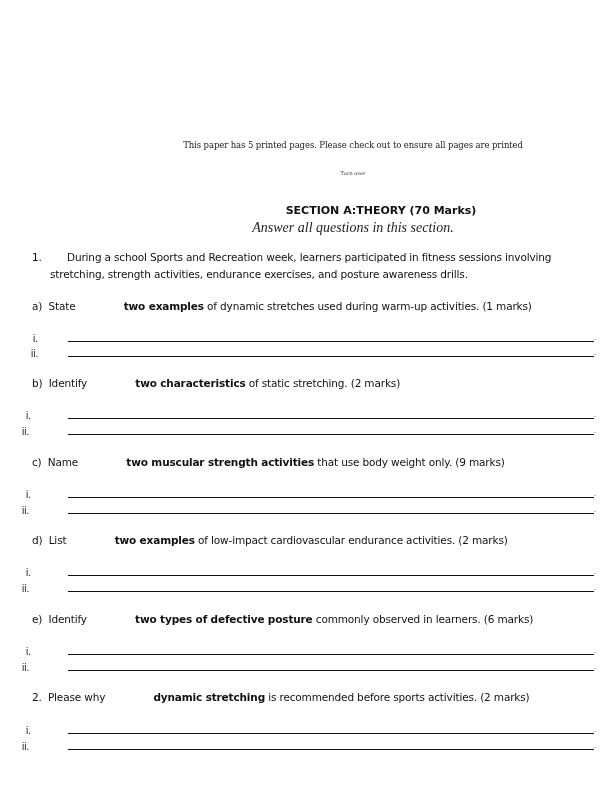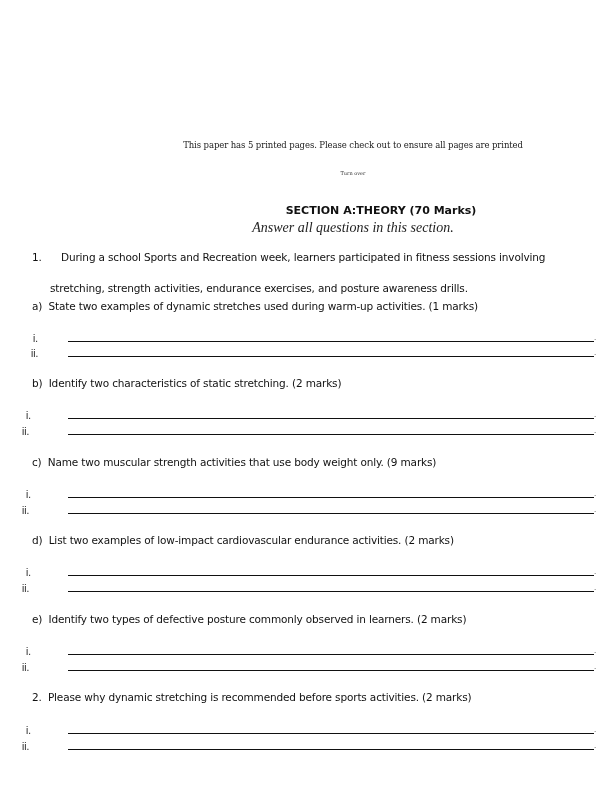--- a/index.html
+++ b/index.html
@@ -4,36 +4,36 @@
   <style>
     html, body { margin: 0; padding: 0; background: #ffffff; }
     body { width: 612px; height: 792px; position: relative; overflow: hidden; color: #111; font-family: "DejaVu Sans", sans-serif; }
     .abs { position: absolute; }
     .center { left: 0; width: 612px; text-align: center; padding-left: 47px; }
     .notice { font-family: "DejaVu Serif", serif; font-size: 8.5px; color: #222; letter-spacing: -0.1px; }
     .turn { font-family: "DejaVu Serif", serif; font-size: 5px; color: #333; }
     .section { font-family: "DejaVu Sans", sans-serif; font-weight: bold; font-size: 11px; color: #111; }
     .instr { font-family: "Liberation Serif", serif; font-style: italic; font-size: 14px; color: #222; }
     .q { font-family: "DejaVu Sans", sans-serif; font-size: 10.5px; color: #111; white-space: nowrap; letter-spacing: -0.15px; }
-    .q b { font-weight: normal; }
+    .q b { font-weight: bold; margin-left: 45px; }
     .roman { position: absolute; font-family: "Liberation Sans", sans-serif; font-size: 10px; color: #222; }
     .line { position: absolute; left: 68px; width: 526px; height: 0; border-top: 1px solid #111; }
     .dot { position: absolute; left: 594px; font-size: 8px; color: #333; font-family: "Liberation Sans", sans-serif; }
   </style>
 </head>
 <body>
 
 <div class="abs center notice" style="top:140px;">This paper has 5 printed pages. Please check out to ensure all pages are printed</div>
 <div class="abs center turn" style="top:170px;">Turn over</div>
 <div class="abs center section" style="top:204px;margin-left:28px;">SECTION A:THEORY (70 Marks)</div>
 <div class="abs center instr" style="top:220px;">Answer all questions in this section.</div>
 
 <div class="abs q" style="top:251px; left:32px;">1.</div>
-<div class="abs q" style="top:251px; left:61px;">During a school Sports and Recreation week, learners participated in fitness sessions involving</div>
-<div class="abs q" style="top:268px; left:50px;margin-top:14px;">stretching, strength activities, endurance exercises, and posture awareness drills.</div>
+<div class="abs q" style="top:251px; left:67px;">During a school Sports and Recreation week, learners participated in fitness sessions involving</div>
+<div class="abs q" style="top:268px; left:50px;">stretching, strength activities, endurance exercises, and posture awareness drills.</div>
 
 <div class="abs q" style="top:300px; left:32px;">
   <span>a)</span>
   <span style="margin-left:3px;">State </span><b>two examples</b><span> of dynamic stretches used during warm-up activities. (1 marks)</span>
 </div>
 <div class="roman" style="top:333px; left:33px;">i.</div>
 <div class="line" style="top:341px;"></div>
 <div class="dot" style="top:333px;">.</div>
 <div class="roman" style="top:348px; left:31px;">ii.</div>
 <div class="line" style="top:356px;"></div>
@@ -67,21 +67,21 @@
 </div>
 <div class="roman" style="top:567px; left:26px;">i.</div>
 <div class="line" style="top:575px;"></div>
 <div class="dot" style="top:567px;">.</div>
 <div class="roman" style="top:583px; left:22px;">ii.</div>
 <div class="line" style="top:591px;"></div>
 <div class="dot" style="top:583px;">.</div>
 
 <div class="abs q" style="top:613px; left:32px;">
   <span>e)</span>
-  <span style="margin-left:3px;">Identify </span><b>two types of defective posture</b><span> commonly observed in learners. (2 marks)</span>
+  <span style="margin-left:3px;">Identify </span><b>two types of defective posture</b><span> commonly observed in learners. (6 marks)</span>
 </div>
 <div class="roman" style="top:646px; left:26px;">i.</div>
 <div class="line" style="top:654px;"></div>
 <div class="dot" style="top:646px;">.</div>
 <div class="roman" style="top:662px; left:22px;">ii.</div>
 <div class="line" style="top:670px;"></div>
 <div class="dot" style="top:662px;">.</div>
 
 <div class="abs q" style="top:691px; left:32px;">
   <span>2.</span>

